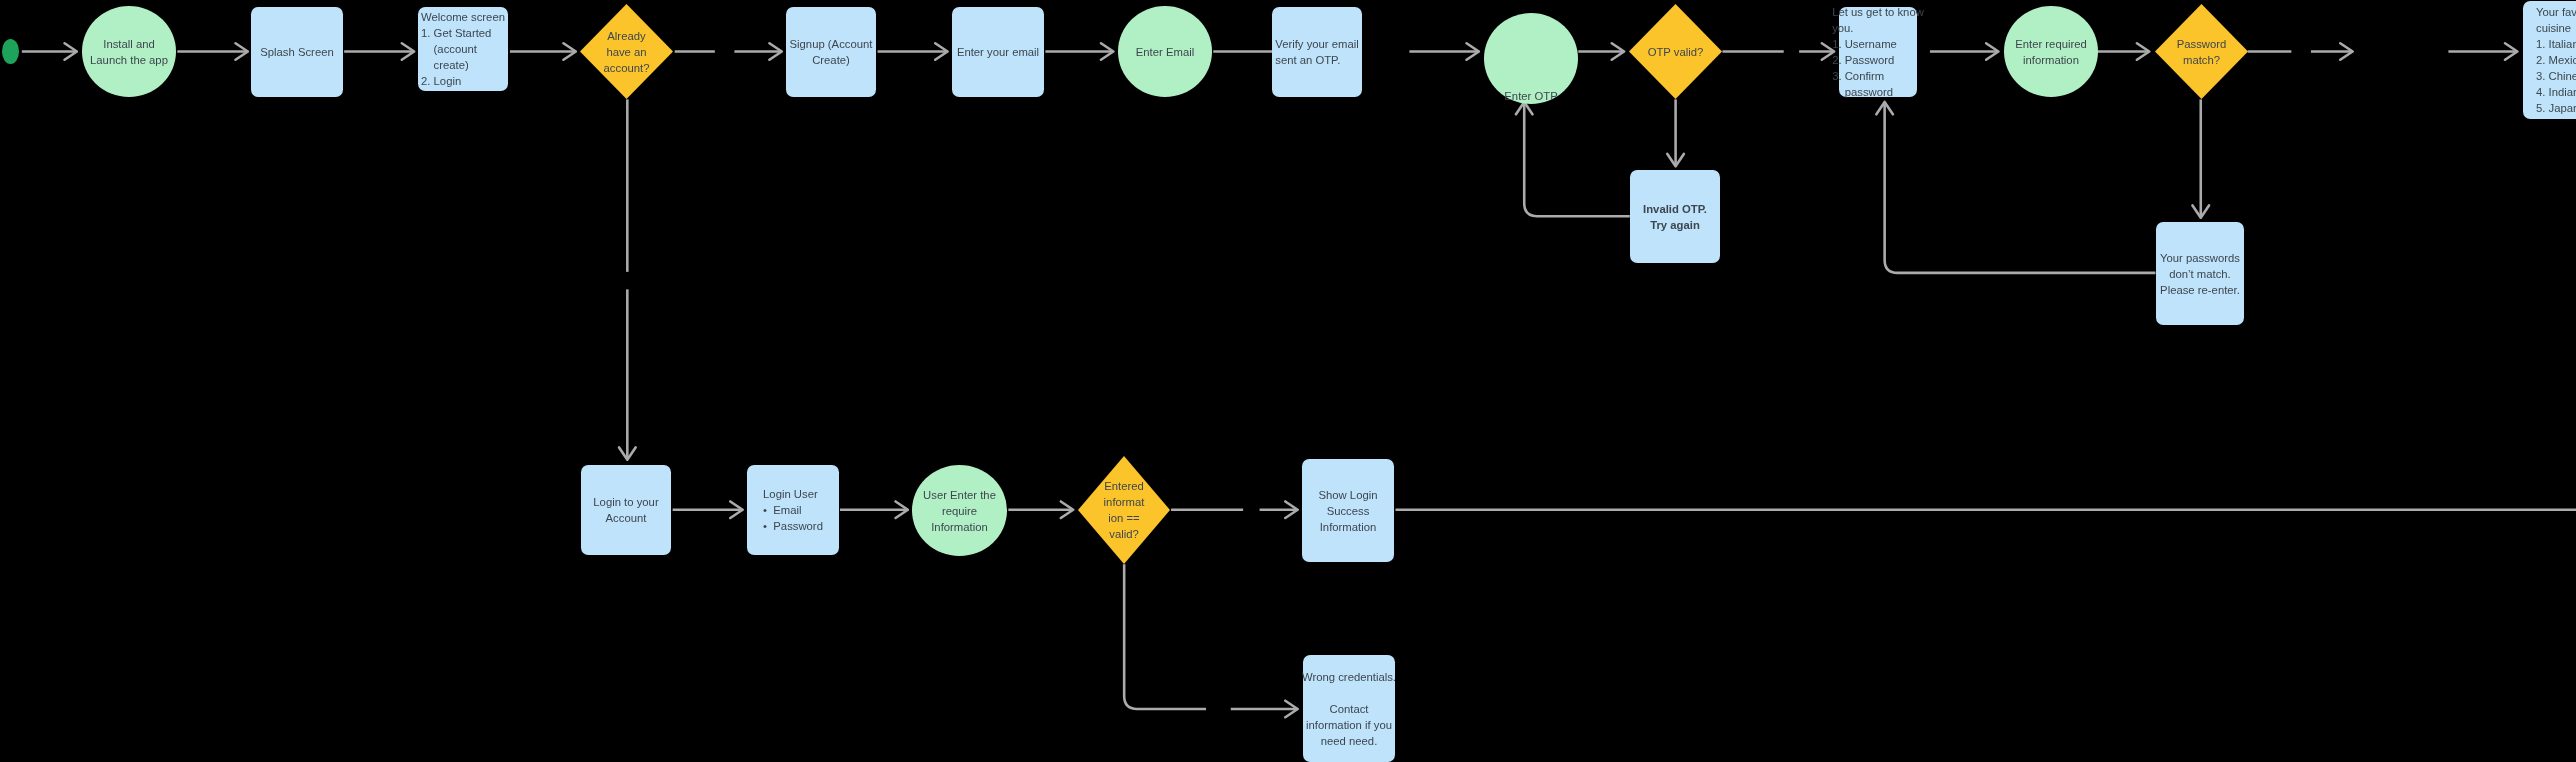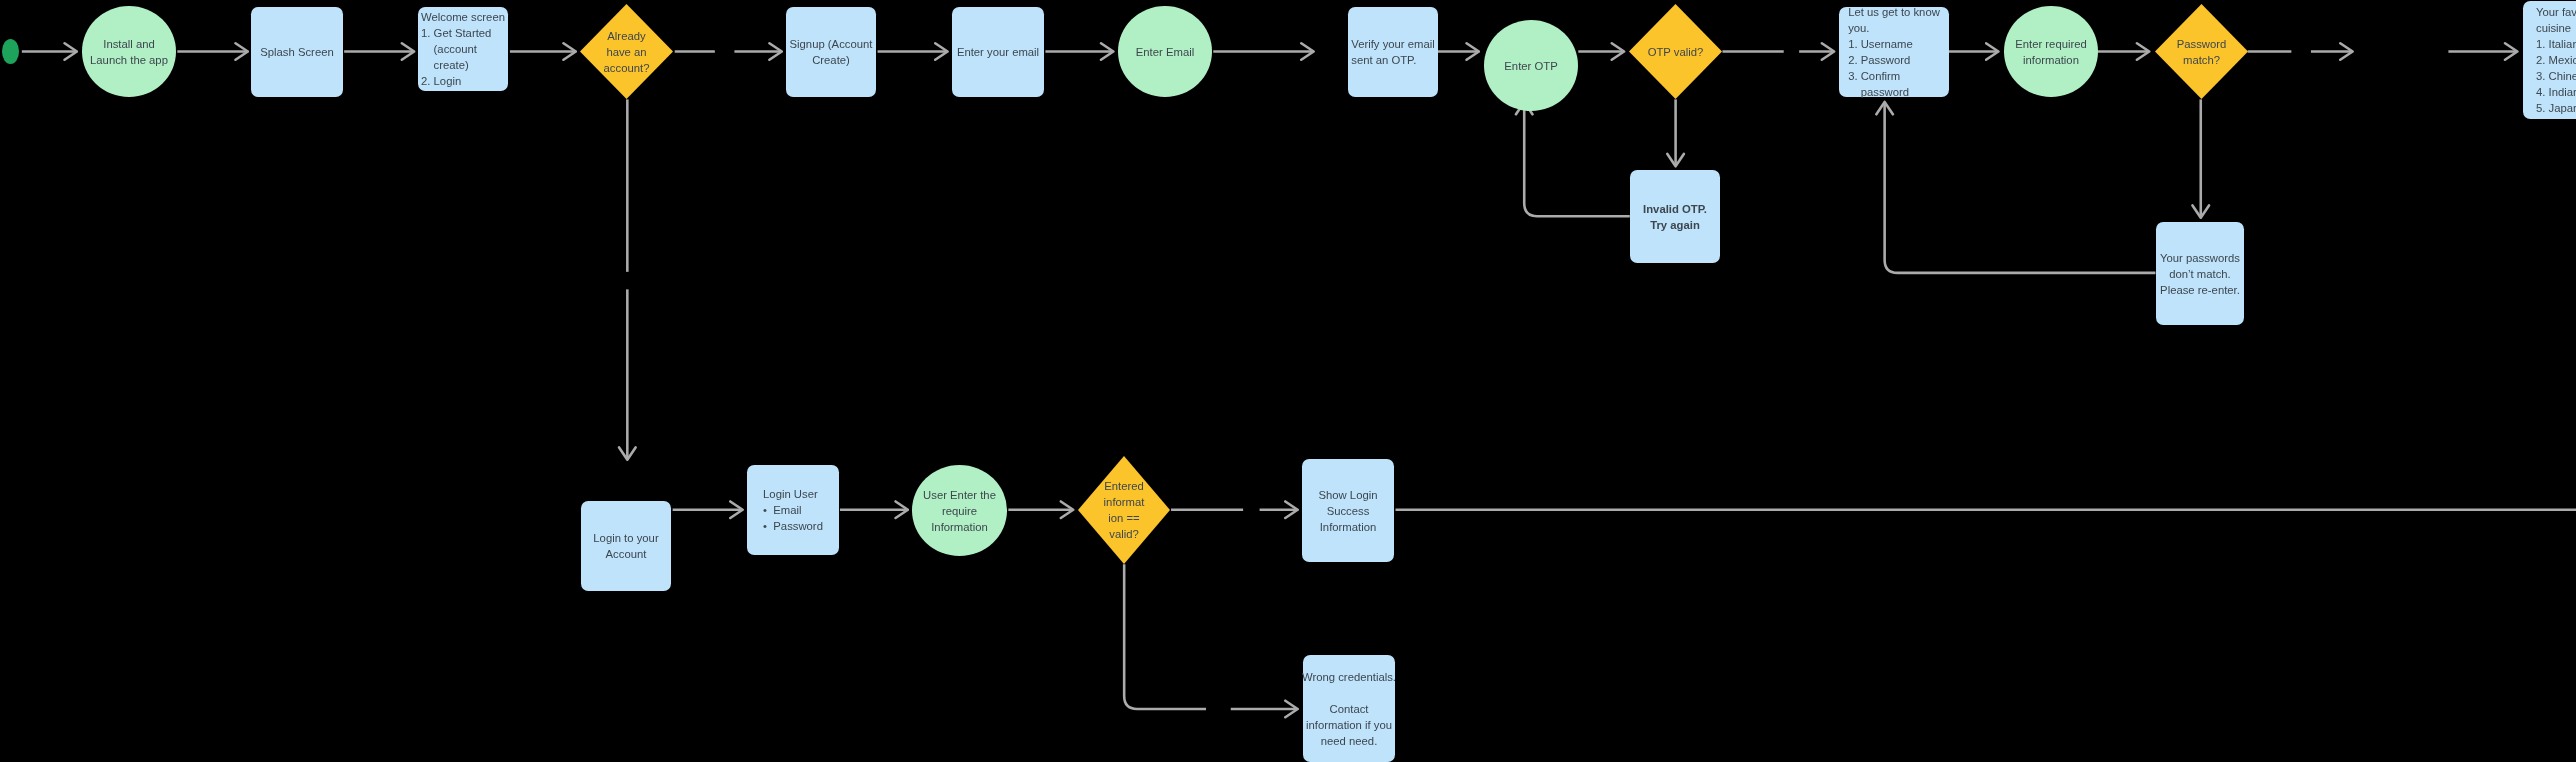--- a/index.html
+++ b/index.html
@@ -96,35 +96,35 @@
     <div class="node process" style="left: 786px; top: 6.7px; width: 90px; height: 90px;">
       <div class="lbl">Signup (Account
 Create)</div>
     </div>
     <div class="node process" style="left: 952px; top: 6.7px; width: 92px; height: 90px;">
       <div class="lbl">Enter your email</div>
     </div>
     <div class="node terminal" style="left: 1118px; top: 6.2px; width: 94px; height: 91px;">
       <div class="lbl">Enter Email</div>
     </div>
-    <div class="node process left" style="left: 1348px; top: 6.7px; width: 90px; height: 90px;">
+    <div class="node process left" style="left: 1272px; top: 6.7px; width: 90px; height: 90px;">
       <div class="lbl">Verify your email
 sent an OTP.</div>
     </div>
-    <div class="node terminal" style="left: 1484px; top: 20px; width: 94px; height: 91px;">
+    <div class="node terminal" style="left: 1484px; top: 13px; width: 94px; height: 91px; align-items: flex-end;">
       <div class="lbl">Enter OTP</div>
     </div>
     <div class="node decision" style="left: 1629px; top: 4.1px; width: 93px; height: 95px;">
       <div class="lbl">OTP valid?</div>
     </div>
     <div class="node process" style="left: 1630px; top: 170px; width: 90px; height: 93px; font-weight: bold;">
       <div class="lbl">Invalid OTP.
 Try again</div>
     </div>
-    <div class="node process left" style="left: 1839px; top: 6.7px; width: 110px; height: 90px;">
+    <div class="node process left" style="left: 1839px; top: 6.7px; width: 78px; height: 90px;">
       <div class="lbl">Let us get to know
 you.
 1. Username
 2. Password
 3. Confirm
     password</div>
     </div>
     <div class="node terminal" style="left: 2004px; top: 6.2px; width: 94px; height: 91px;">
       <div class="lbl">Enter required
 information</div>
@@ -140,21 +140,21 @@
     </div>
     <div class="node process left" style="left: 2523px; top: 1px; width: 89px; height: 118px;">
       <div class="lbl">Your favorite
 cuisine
 1. Italian
 2. Mexican
 3. Chinese
 4. Indian
 5. Japanese</div>
     </div>
-    <div class="node process" style="left: 581px; top: 465px; width: 90px; height: 90px; margin-top: 36px;">
+    <div class="node process" style="left: 581px; top: 465px; width: 90px; height: 90px;">
       <div class="lbl">Login to your
 Account</div>
     </div>
     <div class="node process left" style="left: 747px; top: 465px; width: 92px; height: 90px;">
       <div class="lbl">Login User
 •  Email
 •  Password</div>
     </div>
     <div class="node terminal" style="left: 912px; top: 465px; width: 95px; height: 91px;">
       <div class="lbl">User Enter the

